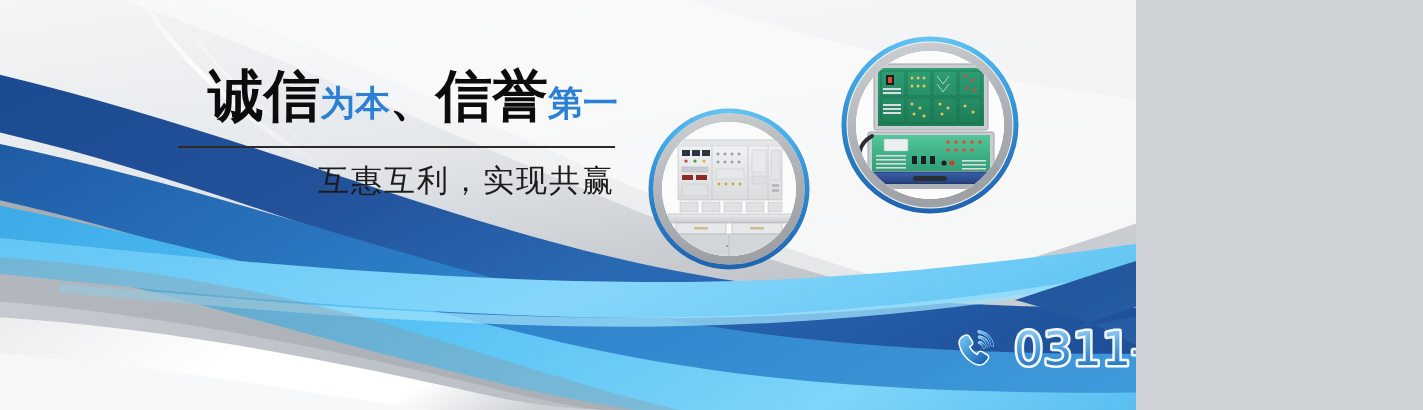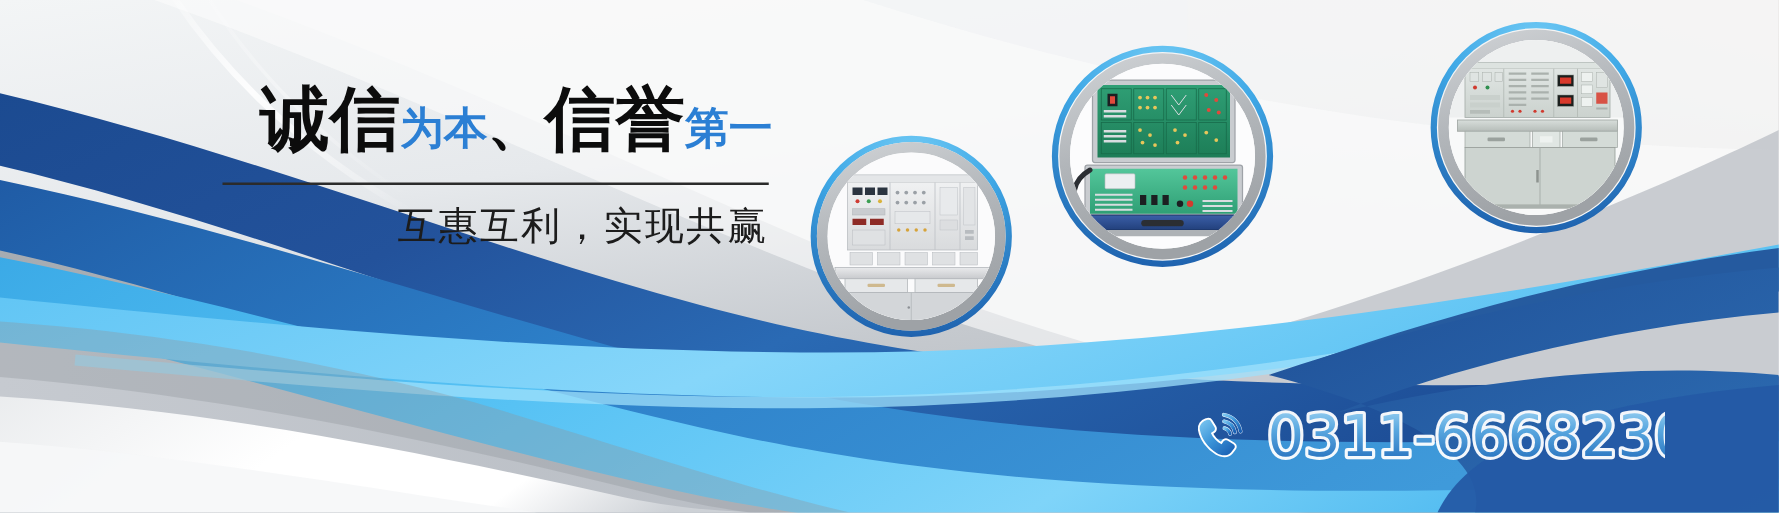--- a/index.html
+++ b/index.html
@@ -2,21 +2,21 @@
 <html><head>
 <meta charset="utf-8">
 <style>
   html,body{margin:0;padding:0;}
   body{
     width:1423px;height:410px;overflow:hidden;
     font-family:"Liberation Sans","DejaVu Sans",sans-serif;
     background:#cfd3d8;
   }
   #banner{
-    position:relative;width:1423px;height:410px;overflow:hidden;
+    position:relative;width:1136px;height:410px;overflow:hidden;
   }
   #bgsvg{position:absolute;left:0;top:0;width:1423px;height:410px;}
 
   
   .slogan-block{
     position:absolute;left:178px;top:68px;width:440px;
     text-align:right;
   }
   .headline{
     white-space:nowrap;line-height:1;margin:0;

